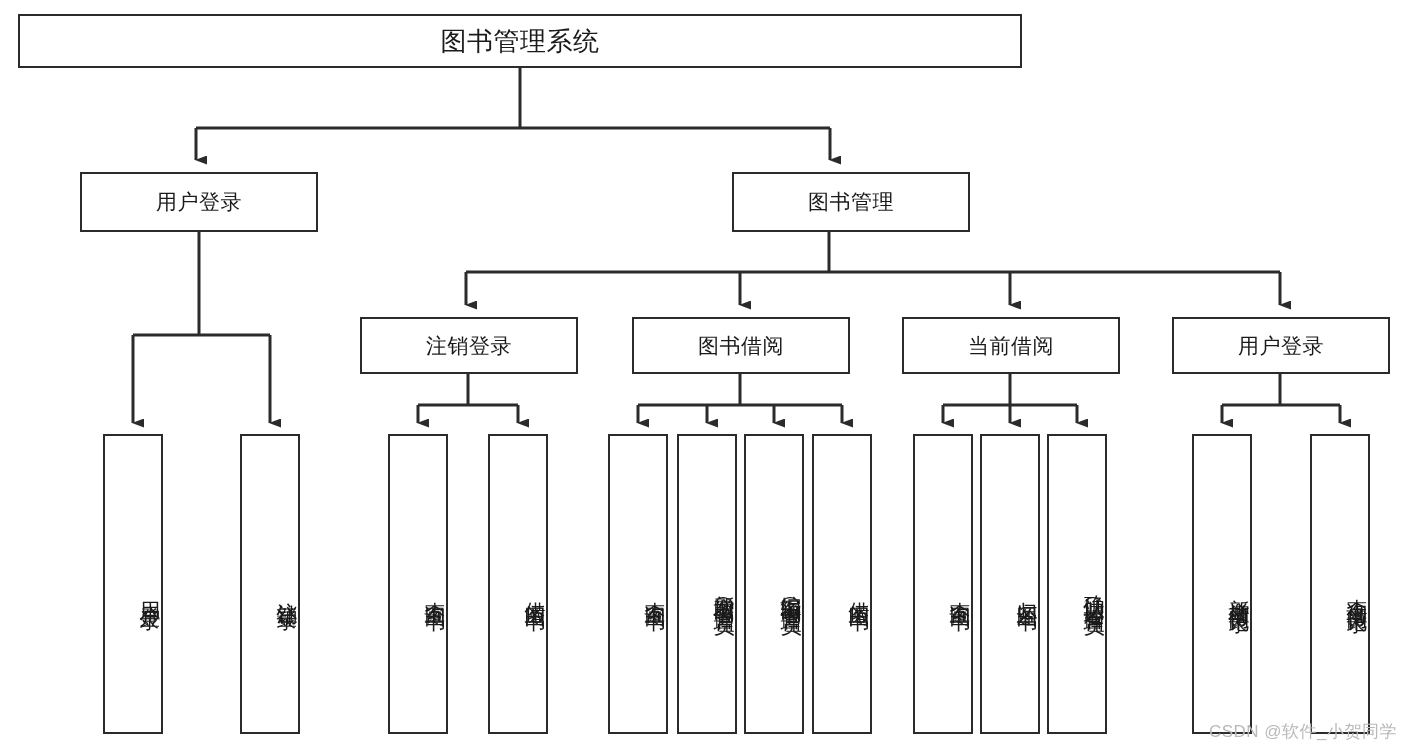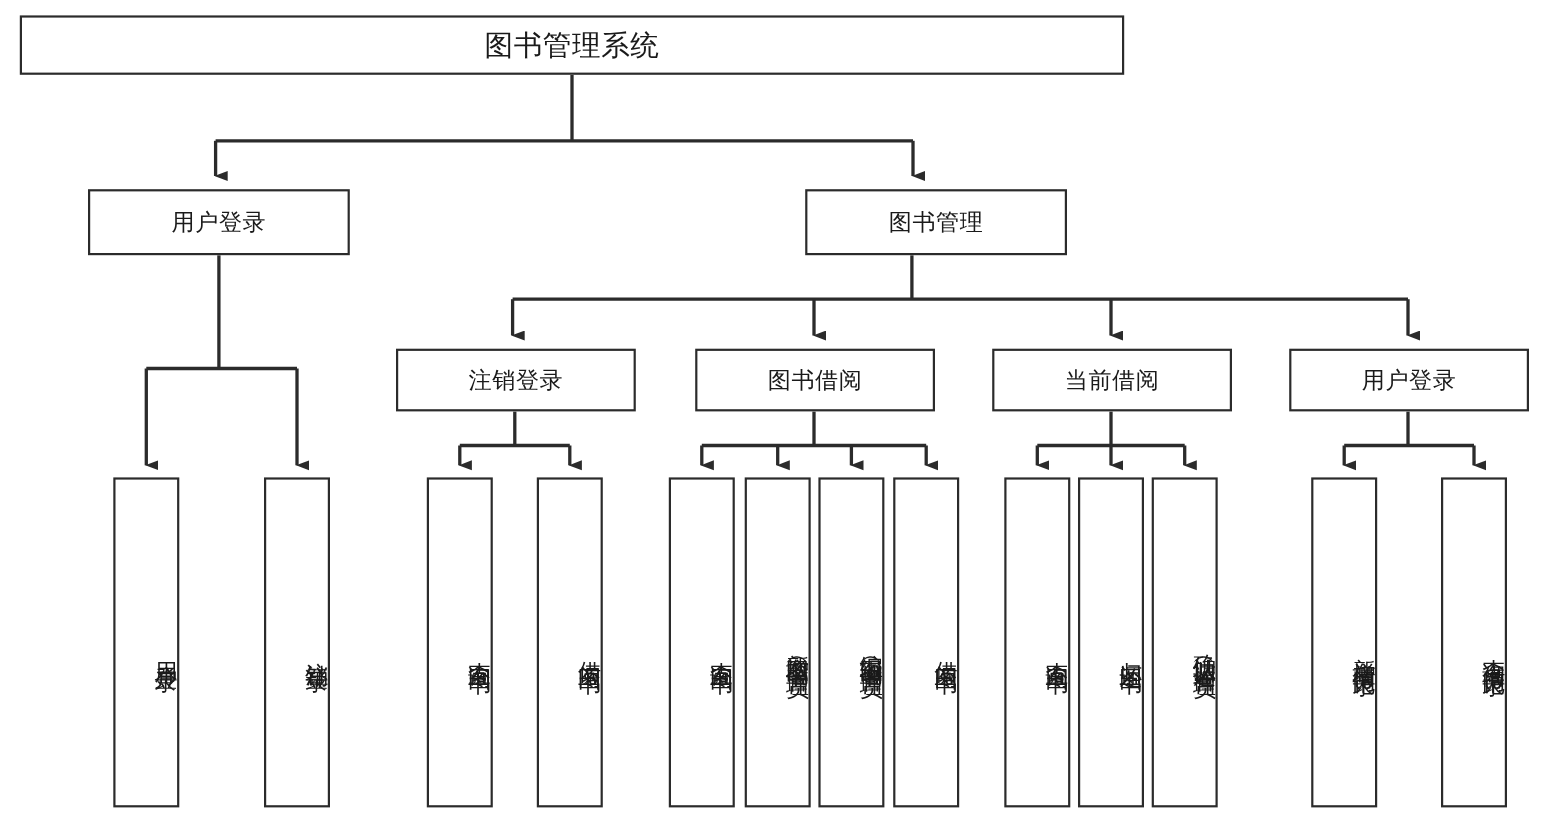--- a/index.html
+++ b/index.html
@@ -183,14 +183,15 @@
     <span class="vlabel">确认归还（管理员）</span>
   </div>
 
   <div class="node vert" style="left:1192px; top:434px; width:60px; height:300px;">
     <span class="vlabel">新增借阅记录</span>
   </div>
   <div class="node vert" style="left:1310px; top:434px; width:60px; height:300px;">
     <span class="vlabel">查询借阅记录</span>
   </div>
 
+  <div id="watermark">CSDN @软件_小贺同学</div>
 
 </div>
 
 </body></html>

